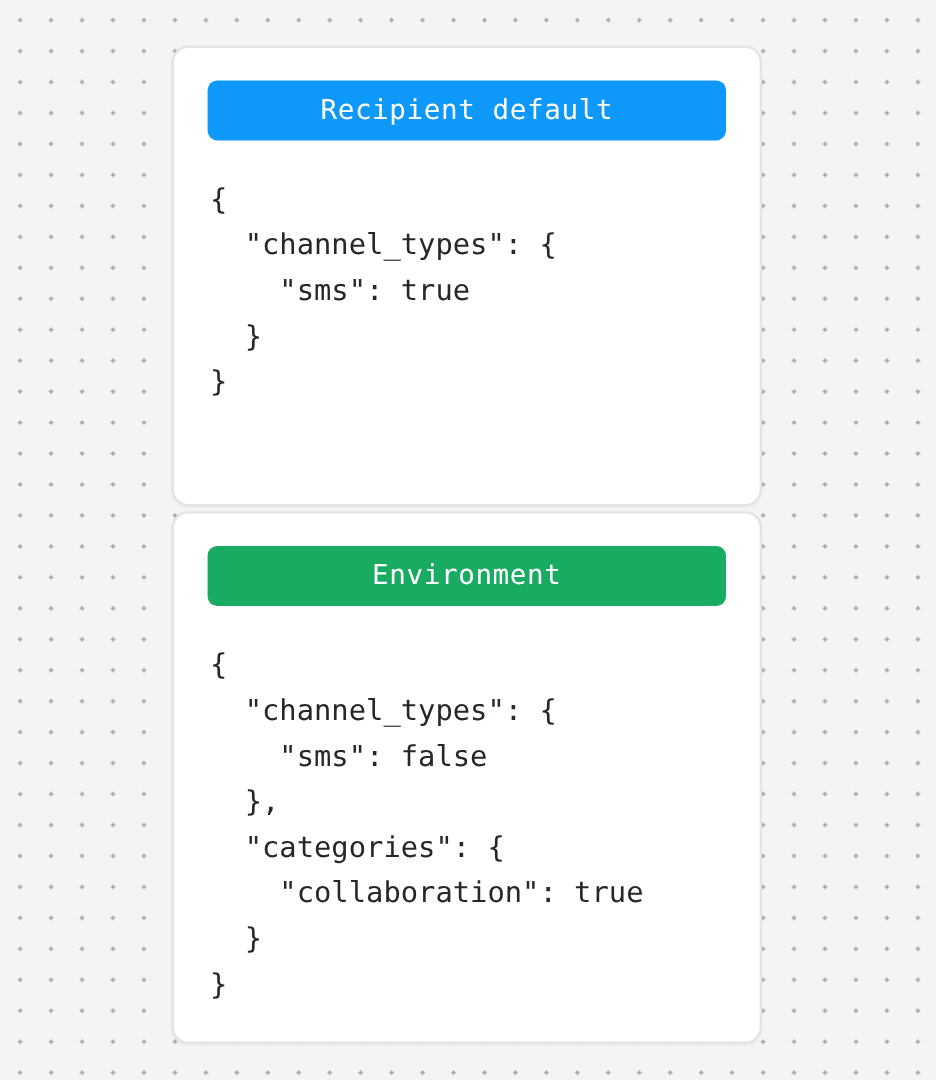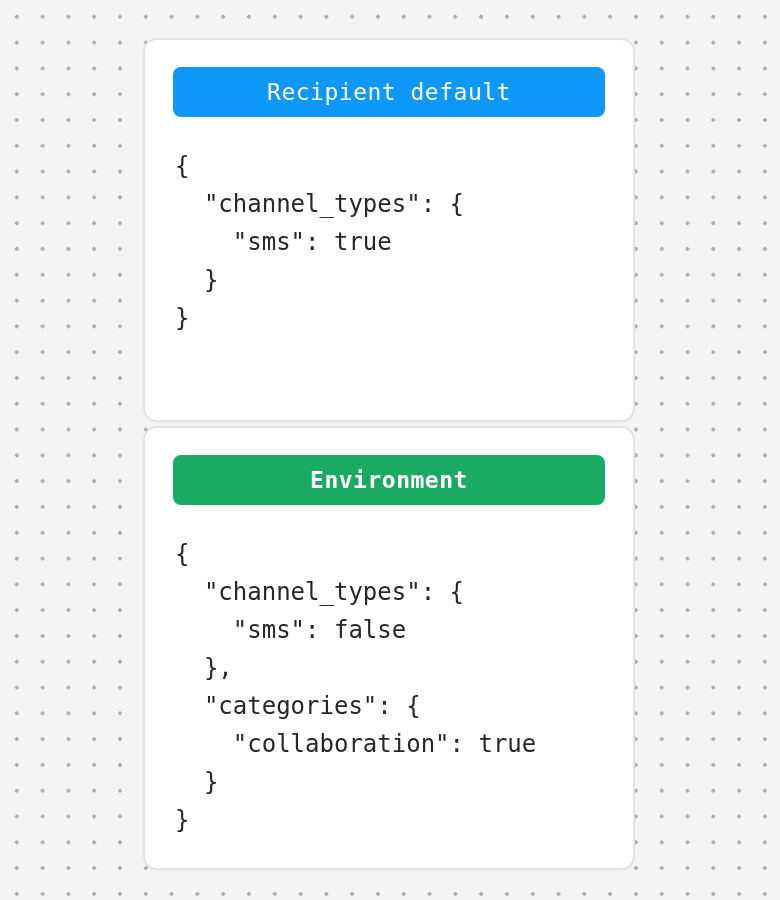--- a/index.html
+++ b/index.html
@@ -59,21 +59,21 @@
   <div class="card card-1">
     <div class="card-header" style="background: rgb(14, 152, 250);">Recipient default</div>
     <pre class="code-block">{
   "channel_types": {
     "sms": true
   }
 }</pre>
   </div>
 
   <div class="card card-2">
-    <div class="card-header" style="background: rgb(25, 171, 97); font-weight: bold;">Environment</div>
+    <div class="card-header" style="background: rgb(25, 171, 97);">Environment</div>
     <pre class="code-block">{
   "channel_types": {
     "sms": false
   },
   "categories": {
     "collaboration": true
   }
 }</pre>
   </div>
 

